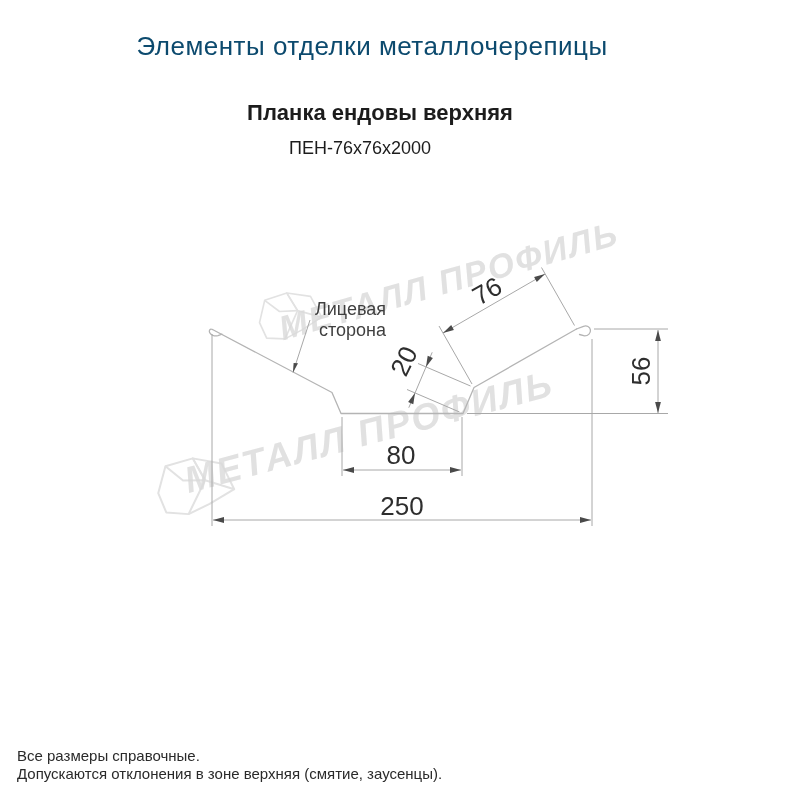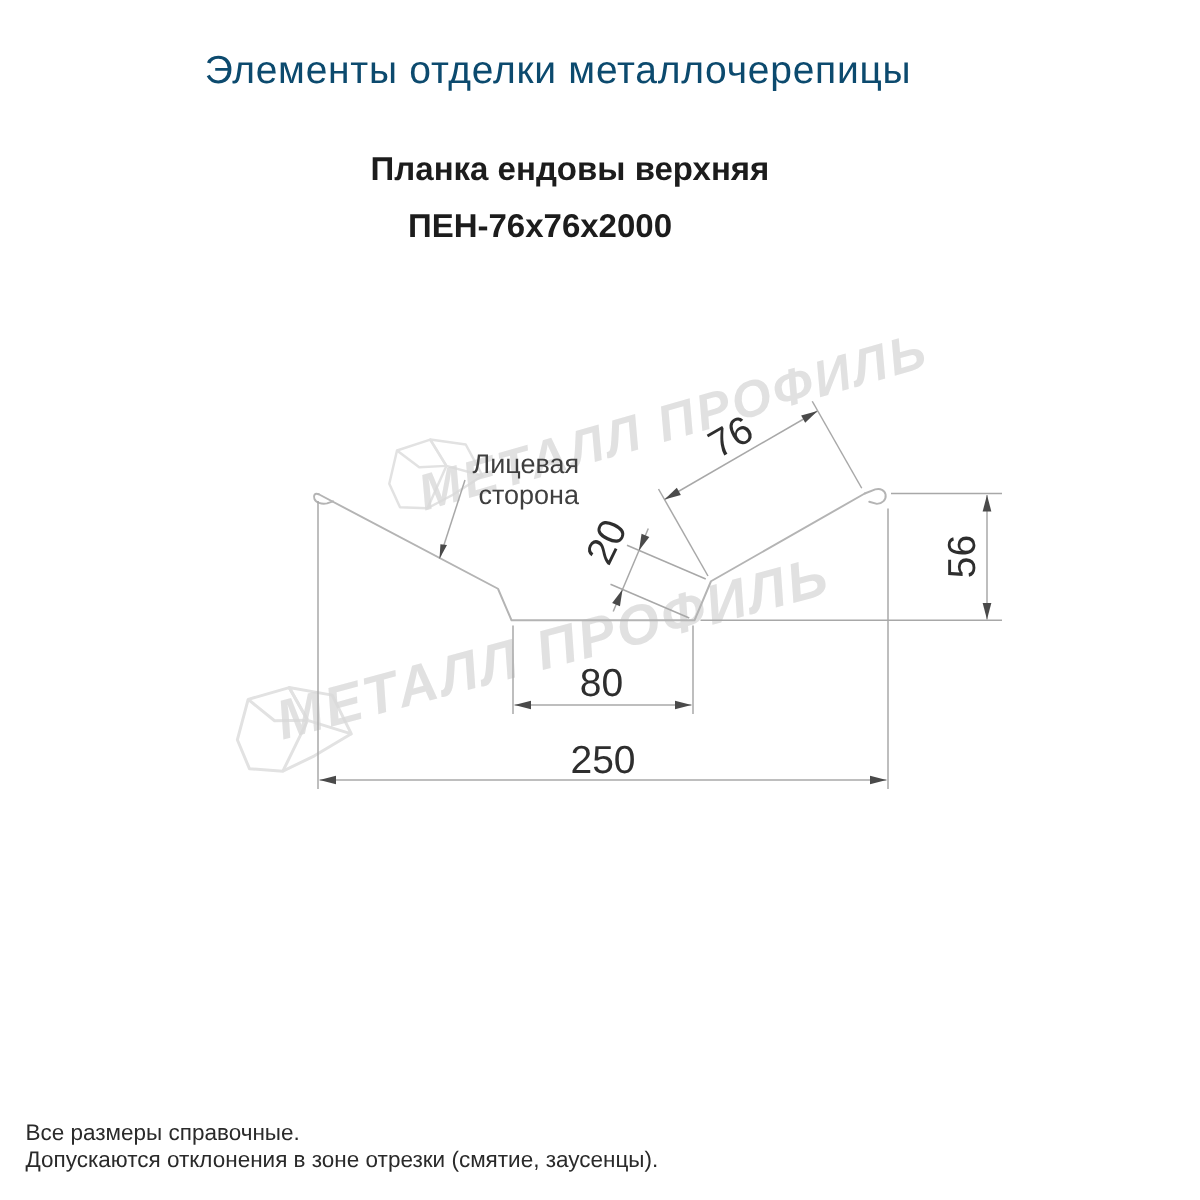--- a/index.html
+++ b/index.html
@@ -4,21 +4,21 @@
 <style>
   html,body{margin:0;padding:0;}
   body{
     width:800px;height:800px;position:relative;background:#ffffff;
     font-family:"Liberation Sans", sans-serif;overflow:hidden;
   }
   .abs{position:absolute;}
   .centered{transform:translateX(-50%);white-space:nowrap;}
   #title{top:31px;left:372px;font-size:26px;color:#0c4a6e;letter-spacing:.5px;}
   #subtitle{top:100px;left:380px;font-size:22px;font-weight:700;color:#1c1c1c;}
-  #model{top:138px;left:360px;font-size:22px;font-weight:700;color:#1c1c1c;}
+  #model{top:138px;left:360px;font-size:18px;font-weight:400;color:#1c1c1c;}
   #footer-line1{top:747px;left:17px;font-size:15px;color:#2a2a2a;}
   #footer-line2{top:765px;left:17px;font-size:15px;color:#2a2a2a;}
   svg{position:absolute;top:0;left:0;}
   svg text{font-family:"Liberation Sans", sans-serif;}
   .dim-num{font-size:26px;fill:#2e2e2e;}
   .face-label{font-size:18px;fill:#3f3f3f;}
   .wm-text{font-size:34px;font-weight:700;font-style:italic;fill:#dadada;letter-spacing:2px;opacity:.8;}
   .wm-text-lg{font-size:37px;}
 </style>
 </head>
@@ -98,13 +98,13 @@
   <text class="dim-num" text-anchor="middle" dominant-baseline="central" transform="translate(487,291) rotate(-29.6)">76</text>
   <text class="dim-num" text-anchor="middle" dominant-baseline="central" transform="translate(404,361) rotate(-64)">20</text>
 
   <g>
     <text class="face-label" x="315" y="315">Лицевая</text>
     <text class="face-label" x="319" y="336">сторона</text>
   </g>
 </svg>
 
 <div class="abs" id="footer-line1">Все размеры справочные.</div>
-<div class="abs" id="footer-line2">Допускаются отклонения в зоне отрезки (смятие, заусенцы).</div>
+<div class="abs" id="footer-line2">Допускаются отклонения в зоне верхняя (смятие, заусенцы).</div>
 
 </body></html>

